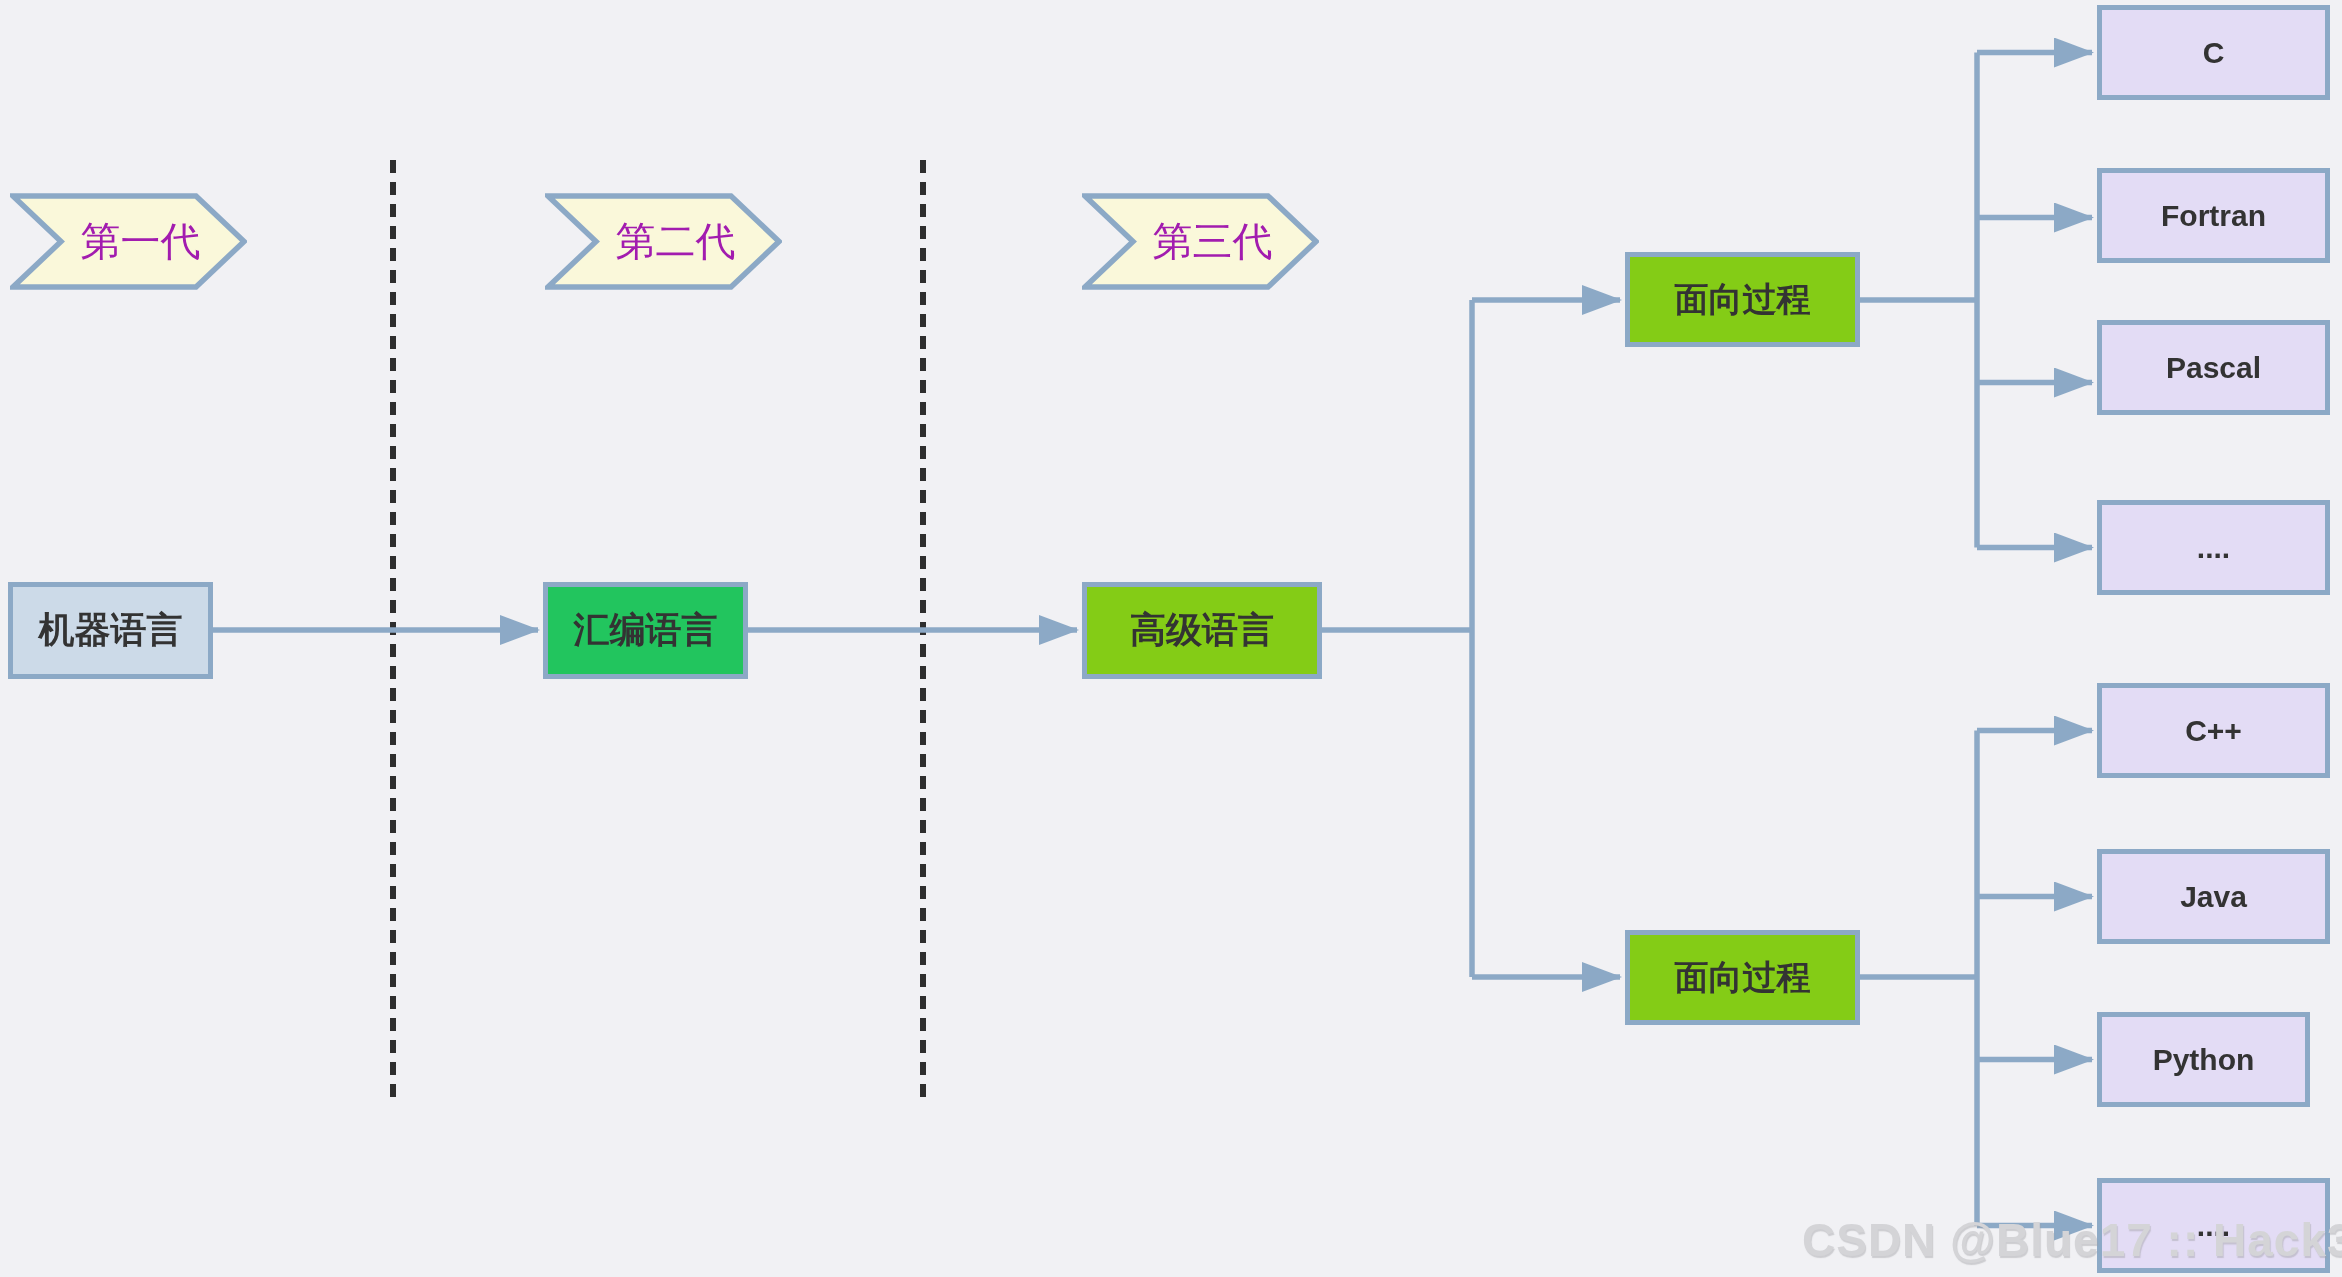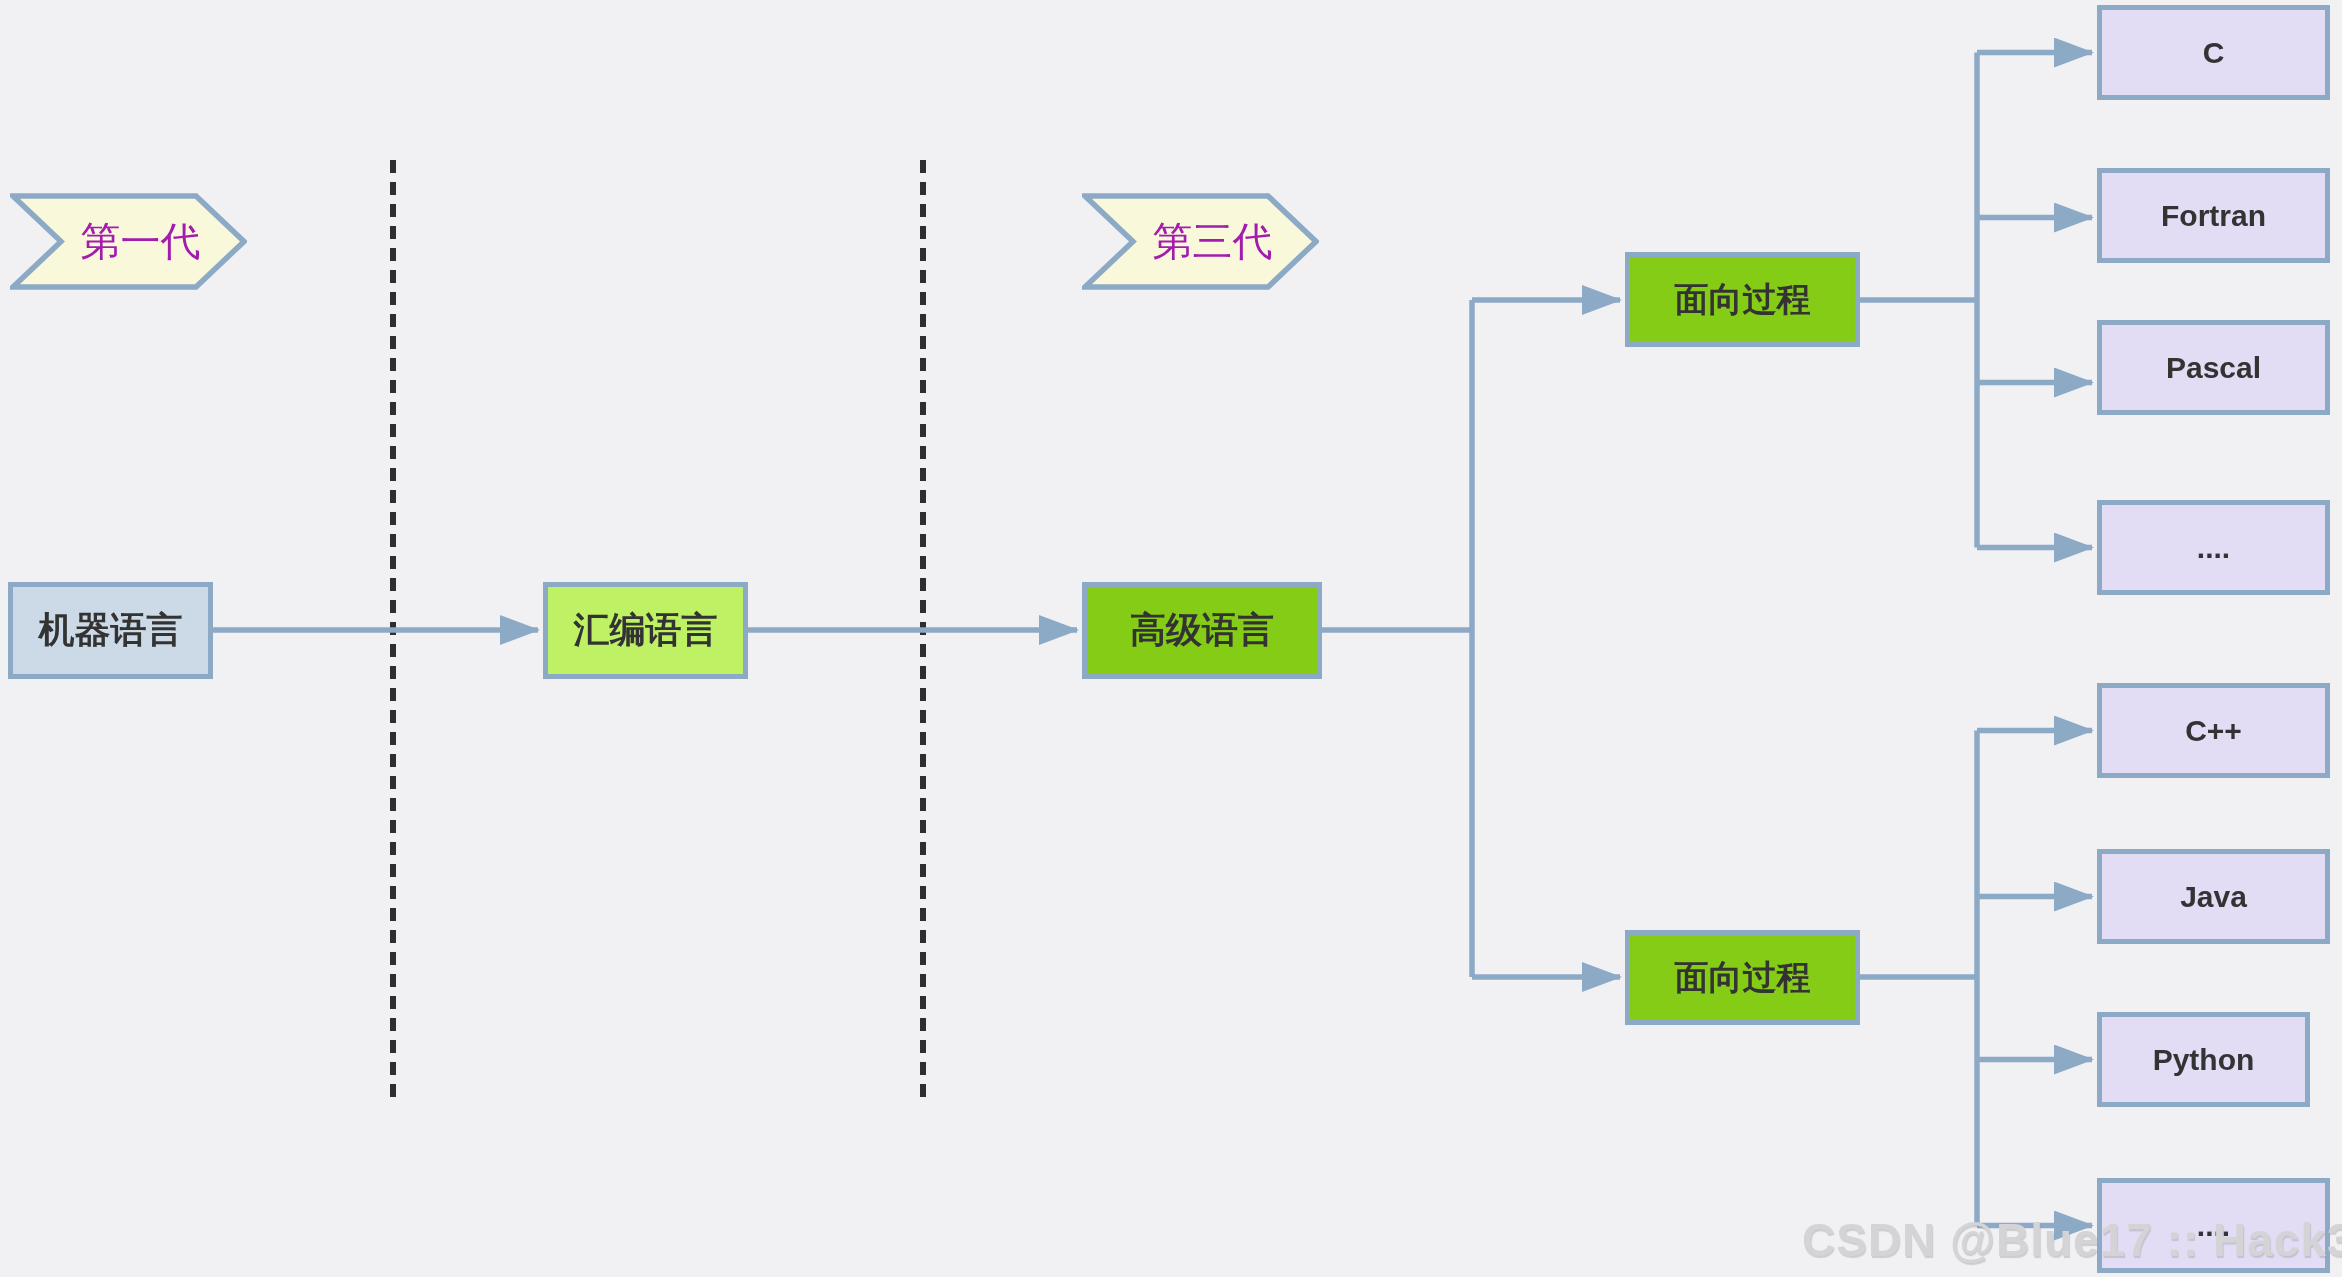--- a/index.html
+++ b/index.html
@@ -27,21 +27,21 @@
     align-items: center;
     justify-content: center;
     z-index: 2;
     color: #333333;
   }
   .rect-node {
     border: 5px solid #8ca9c6;
     font-weight: bold;
   }
   .stage { background: #ccdae8; font-size: 36px; }
-  .stage-assembly { background: #bef264; }
+  .stage-assembly { background: #22c55e; }
   .stage-highlevel { background: #84cc16; }
   .paradigm { background: #84cc16; font-size: 34px; }
   .language { background: #e3dcf5; font-size: 30px; }
   .banner { z-index: 2; }
   .banner svg { position: absolute; left: 0; top: 0; }
   .banner .banner-label {
     position: relative;
     font-size: 40px;
     font-weight: 500;
     color: #a21caf;
@@ -102,20 +102,26 @@
     </g>
   </svg>
 
   <div class="node banner" style="left:10px;top:193px;width:237px;height:97px;">
     <svg width="237" height="97" viewBox="0 0 237 97">
       <polygon points="3,3 186,3 234,48.5 186,94 3,94 51,48.5" fill="#faf8da" stroke="#8ca9c6" stroke-width="5.5"></polygon>
     </svg>
     <span class="banner-label">第一代</span>
   </div>
 
+  <div class="node banner" style="left:545px;top:193px;width:237px;height:97px;">
+    <svg width="237" height="97" viewBox="0 0 237 97">
+      <polygon points="3,3 186,3 234,48.5 186,94 3,94 51,48.5" fill="#faf8da" stroke="#8ca9c6" stroke-width="5.5"></polygon>
+    </svg>
+    <span class="banner-label">第二代</span>
+  </div>
 
   <div class="node banner" style="left:1082px;top:193px;width:237px;height:97px;">
     <svg width="237" height="97" viewBox="0 0 237 97">
       <polygon points="3,3 186,3 234,48.5 186,94 3,94 51,48.5" fill="#faf8da" stroke="#8ca9c6" stroke-width="5.5"></polygon>
     </svg>
     <span class="banner-label">第三代</span>
   </div>
 
   <div class="node rect-node stage" style="left:8px;top:582px;width:205px;height:97px;">
     <span>机器语言</span>

